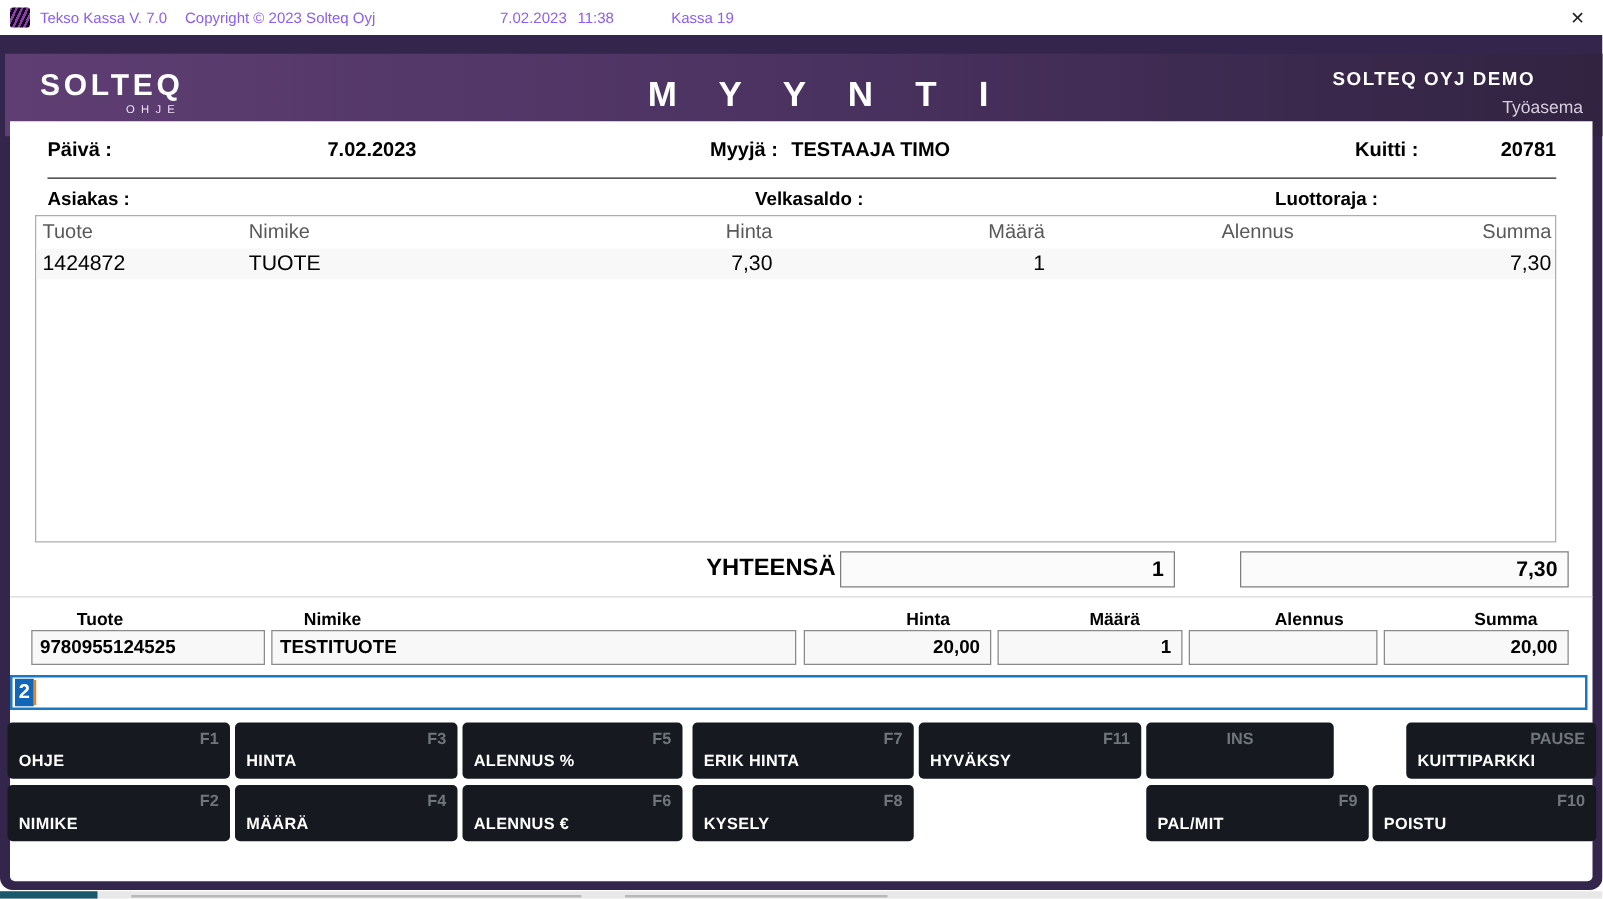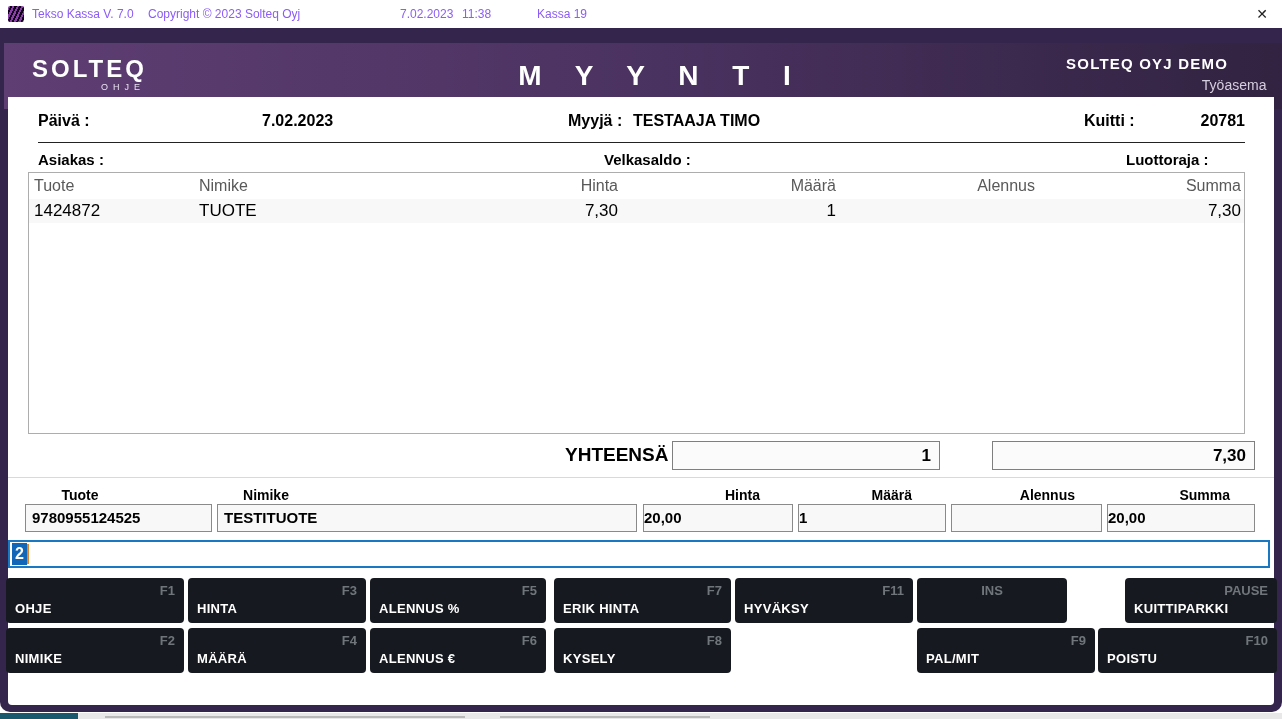--- a/index.html
+++ b/index.html
@@ -53,21 +53,21 @@
   .tot-box{position:absolute;top:441px;height:29px;box-sizing:border-box;border:1px solid #7f7f7f;
            background:#fbfbfb;font-size:17px;font-weight:bold;text-align:right;
            padding-right:8px;line-height:27px;}
   .rule-light{position:absolute;left:8px;top:477px;width:1266px;height:0;border-top:1px solid #d9d9d9;}
 
   
   .entry-lbl{position:absolute;top:487px;font-size:14px;font-weight:bold;}
   .entry-box{position:absolute;top:504px;height:28px;box-sizing:border-box;border:1px solid #8a8a8a;
              background:#f8f8f8;font-size:15px;font-weight:bold;line-height:26px;}
   .ebL{text-align:left;padding-left:6px;}
-  .ebR{text-align:left;padding-right:8px;}
+  .ebR{text-align:right;padding-right:8px;}
 
   
   .cmd{position:absolute;left:8px;top:540px;width:1262px;height:28px;box-sizing:border-box;
        border:2px solid #1a78c2;background:#fff;display:flex;align-items:center;padding-left:2px;}
   .cmd .sel{background:#1266b8;color:#fff;font-size:16px;font-weight:bold;line-height:22px;padding:0 3px;}
   .caret{display:inline-block;width:2px;height:20px;background:#e0872e;}
 
   
   .fkey{position:absolute;height:45px;background:#161a20;border-radius:4px;cursor:pointer;}
   .fkey .flabel{position:absolute;left:9px;bottom:7px;color:#fff;font-size:13px;font-weight:bold;
@@ -116,21 +116,21 @@
   <span class="abs info-val" style="left:262px;top:112px">7.02.2023</span>
   <span class="abs info-lbl" style="left:568px;top:112px">Myyjä :</span>
   <span class="abs info-val" style="left:633px;top:112px">TESTAAJA TIMO</span>
   <span class="abs info-lbl" style="left:1084px;top:112px">Kuitti :</span>
   <span class="abs info-val" style="left:1140px;top:112px;width:105px;text-align:right">20781</span>
 
   <div class="rule-dark"></div>
 
   <span class="abs sub-lbl" style="left:38px;top:151px">Asiakas :</span>
   <span class="abs sub-lbl" style="left:604px;top:151px">Velkasaldo :</span>
-  <span class="abs sub-lbl" style="left:1126px;top:151px">Luottoraja :</span>
+  <span class="abs sub-lbl" style="left:1020px;top:151px">Luottoraja :</span>
 
   <div class="items">
     <div class="grid hrow">
       <span class="cL">Tuote</span>
       <span class="cL">Nimike</span>
       <span class="cR">Hinta</span>
       <span class="cR">Määrä</span>
       <span class="cR">Alennus</span>
       <span class="cR">Summa</span>
     </div>

